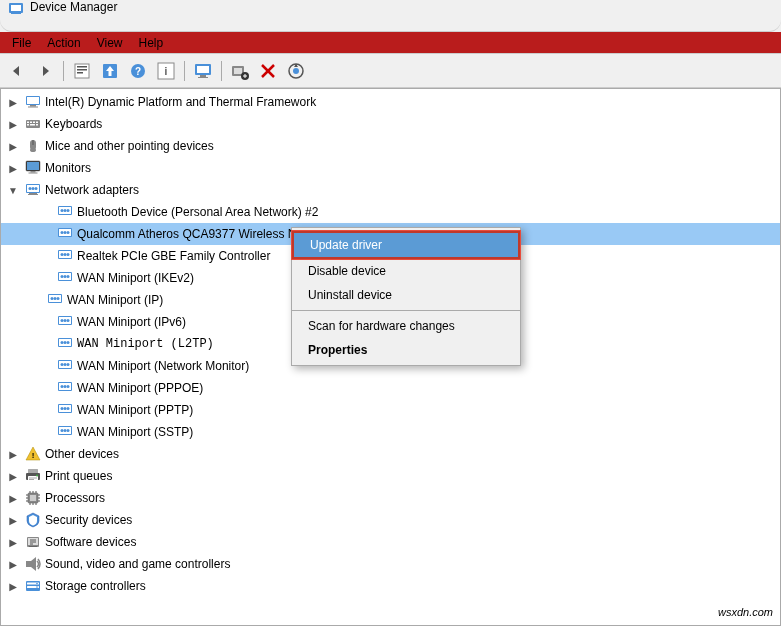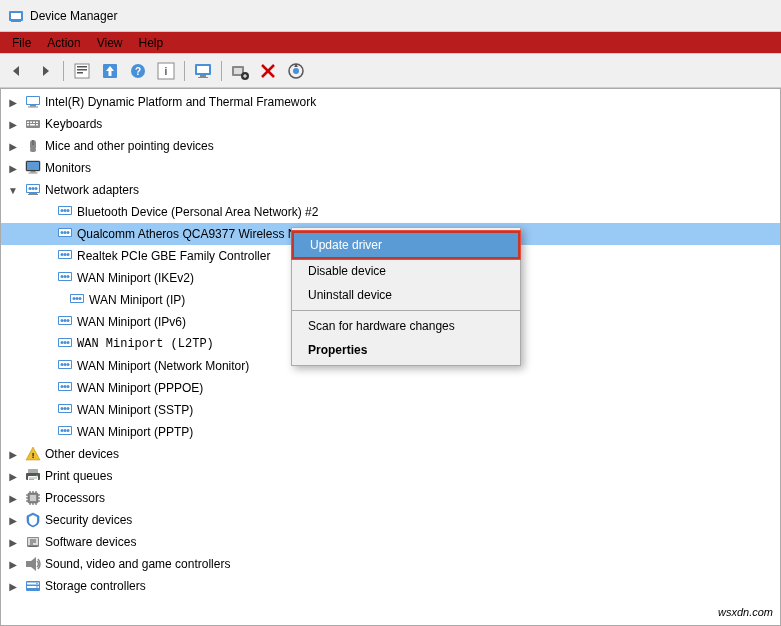--- a/index.html
+++ b/index.html
@@ -10,23 +10,23 @@
       width: 781px;
       height: 626px;
       overflow: hidden;
     }
 
     
     .title-bar {
       background: #f0f0f0;
       height: 32px;
       display: flex;
-      align-items: center;
       padding: 0 8px;
       border-bottom: 1px solid #ccc;
+      border-radius: 12px;
     }
     .title-bar-icon { width: 16px; height: 16px; margin-right: 6px; }
     .title-bar-text { font-size: 12px; color: #000; }
 
     
     .menu-bar {
       background: #b91c1c;
       height: 22px;
       display: flex;
       align-items: center;
@@ -390,21 +390,21 @@
           <rect x="1" y="2" width="14" height="9" fill="#4a90d9" rx="1"></rect>
           <rect x="2" y="3" width="12" height="7" fill="white"></rect>
           <circle cx="5" cy="6.5" r="1.5" fill="#4a90d9"></circle>
           <circle cx="8" cy="6.5" r="1.5" fill="#4a90d9"></circle>
           <circle cx="11" cy="6.5" r="1.5" fill="#4a90d9"></circle>
         </svg>
       </span>
       <span class="item-label">WAN Miniport (IKEv2)</span>
     </div>
 
-    <div class="tree-item indent-1" style="padding-left:48px;">
+    <div class="tree-item indent-1" style="padding-left:26px;">
       <span class="expand-icon" style="visibility:hidden;">▶</span>
       <span class="item-icon">
         <svg width="16" height="16" viewBox="0 0 16 16">
           <rect x="1" y="2" width="14" height="9" fill="#4a90d9" rx="1"></rect>
           <rect x="2" y="3" width="12" height="7" fill="white"></rect>
           <circle cx="5" cy="6.5" r="1.5" fill="#4a90d9"></circle>
           <circle cx="8" cy="6.5" r="1.5" fill="#4a90d9"></circle>
           <circle cx="11" cy="6.5" r="1.5" fill="#4a90d9"></circle>
         </svg>
       </span>
@@ -471,35 +471,35 @@
       <span class="expand-icon" style="visibility:hidden;">▶</span>
       <span class="item-icon">
         <svg width="16" height="16" viewBox="0 0 16 16">
           <rect x="1" y="2" width="14" height="9" fill="#4a90d9" rx="1"></rect>
           <rect x="2" y="3" width="12" height="7" fill="white"></rect>
           <circle cx="5" cy="6.5" r="1.5" fill="#4a90d9"></circle>
           <circle cx="8" cy="6.5" r="1.5" fill="#4a90d9"></circle>
           <circle cx="11" cy="6.5" r="1.5" fill="#4a90d9"></circle>
         </svg>
       </span>
+      <span class="item-label">WAN Miniport (PPTP)</span>
+    </div>
+
+    <div class="tree-item indent-1" style="padding-left:36px;">
+      <span class="expand-icon" style="visibility:hidden;">▶</span>
+      <span class="item-icon">
+        <svg width="16" height="16" viewBox="0 0 16 16">
+          <rect x="1" y="2" width="14" height="9" fill="#4a90d9" rx="1"></rect>
+          <rect x="2" y="3" width="12" height="7" fill="white"></rect>
+          <circle cx="5" cy="6.5" r="1.5" fill="#4a90d9"></circle>
+          <circle cx="8" cy="6.5" r="1.5" fill="#4a90d9"></circle>
+          <circle cx="11" cy="6.5" r="1.5" fill="#4a90d9"></circle>
+        </svg>
+      </span>
       <span class="item-label">WAN Miniport (SSTP)</span>
-    </div>
-
-    <div class="tree-item indent-1" style="padding-left:36px;">
-      <span class="expand-icon" style="visibility:hidden;">▶</span>
-      <span class="item-icon">
-        <svg width="16" height="16" viewBox="0 0 16 16">
-          <rect x="1" y="2" width="14" height="9" fill="#4a90d9" rx="1"></rect>
-          <rect x="2" y="3" width="12" height="7" fill="white"></rect>
-          <circle cx="5" cy="6.5" r="1.5" fill="#4a90d9"></circle>
-          <circle cx="8" cy="6.5" r="1.5" fill="#4a90d9"></circle>
-          <circle cx="11" cy="6.5" r="1.5" fill="#4a90d9"></circle>
-        </svg>
-      </span>
-      <span class="item-label">WAN Miniport (PPTP)</span>
     </div>
 
     <div class="tree-item indent-0" style="padding-left:4px;">
       <span class="expand-icon">▶</span>
       <span class="item-icon">
         <svg width="16" height="16" viewBox="0 0 16 16">
           <polygon points="8,1 15,14 1,14" fill="#f0c030" stroke="#aa8800" stroke-width="0.5"></polygon>
           <text x="8" y="12" text-anchor="middle" fill="#000" font-size="8" font-weight="bold">!</text>
         </svg>
       </span>

